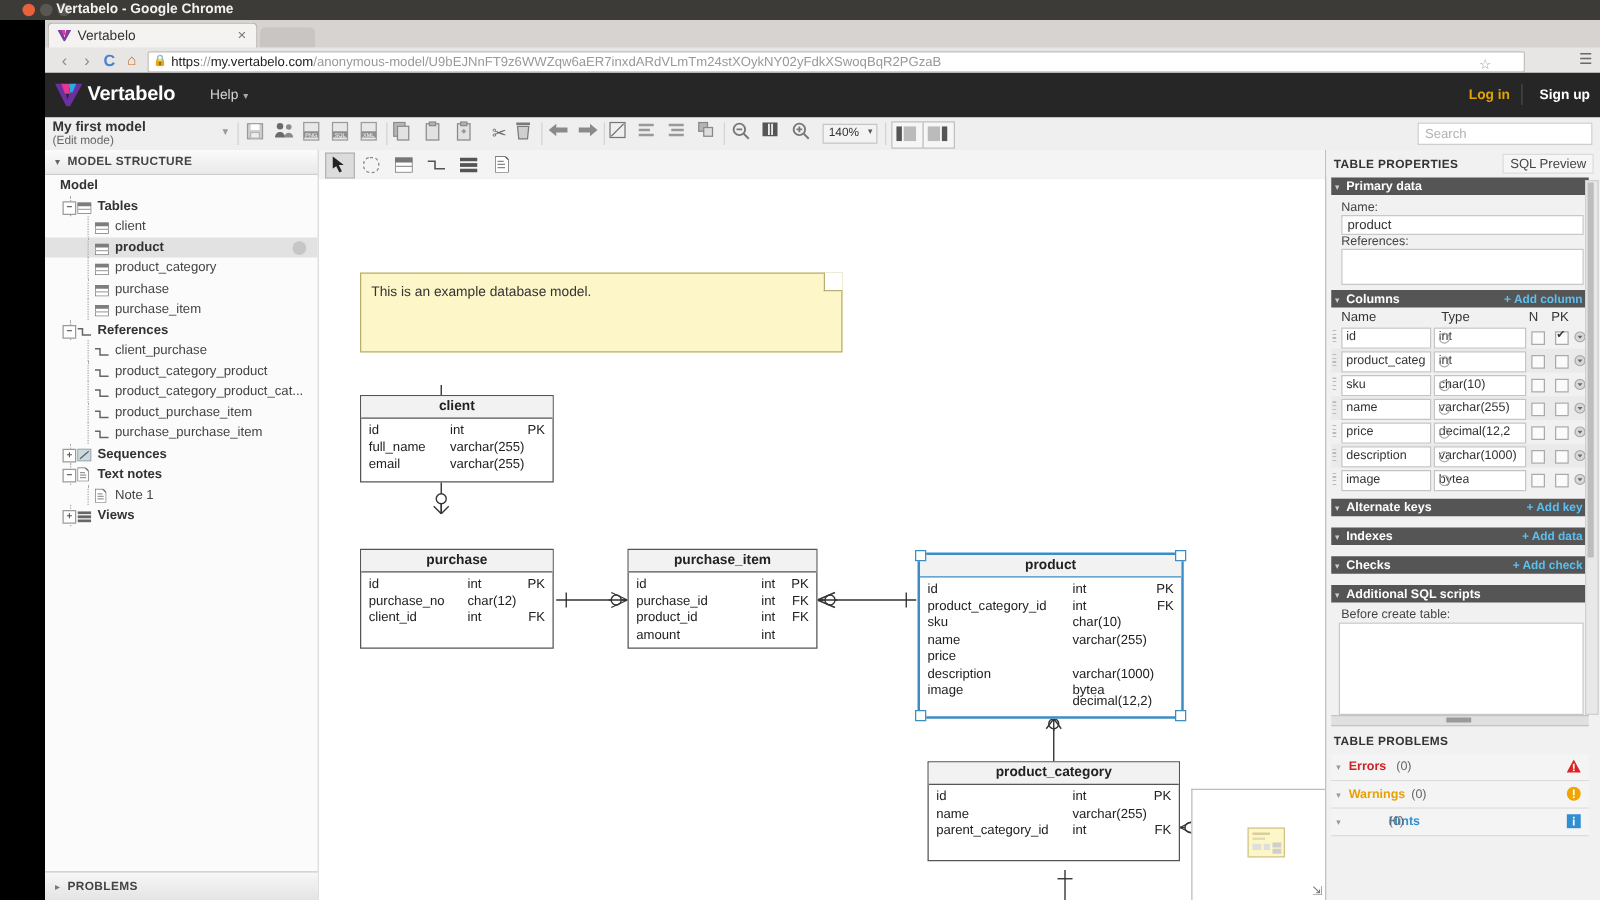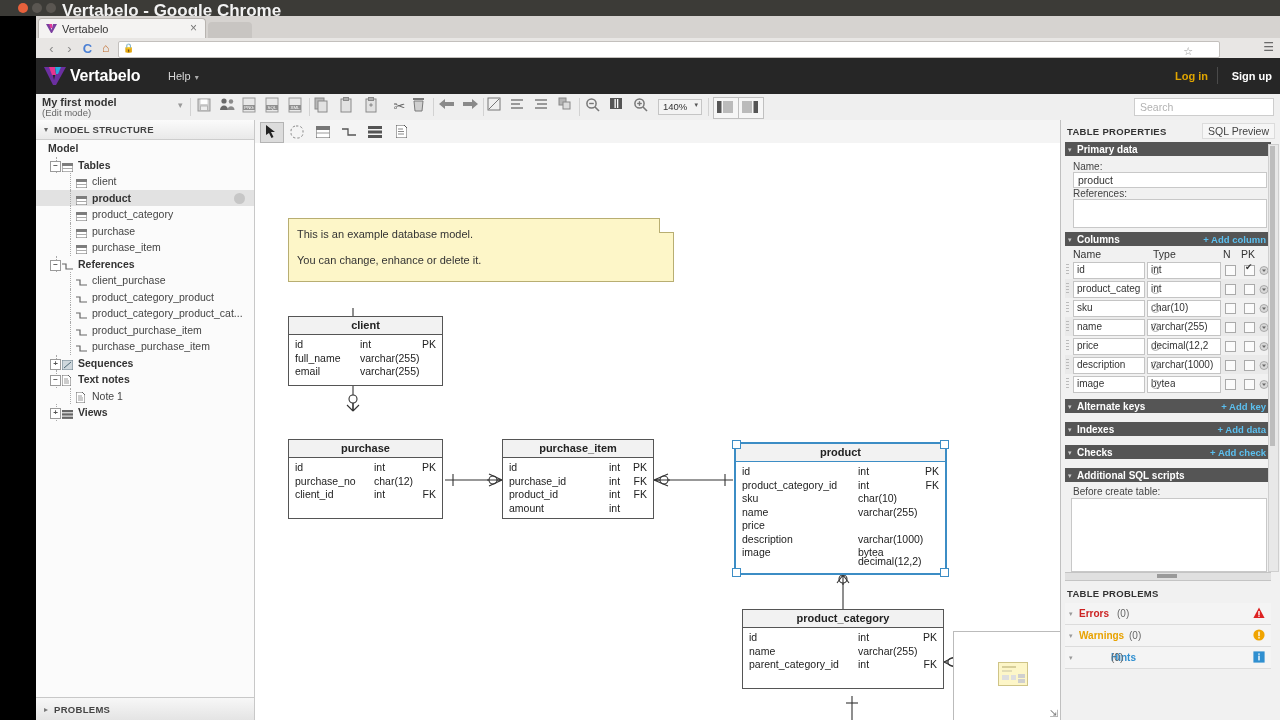--- a/index.html
+++ b/index.html
@@ -5,21 +5,21 @@
   html,body{margin:0;padding:0;}
   body{width:1280px;height:720px;overflow:hidden;background:#000;
        font-family:"Liberation Sans","DejaVu Sans",sans-serif;font-size:11px;color:#222;}
   .app{position:relative;width:1280px;height:720px;}
 
   
   .os-title{position:absolute;left:0;top:0;width:1280px;height:16px;background:#3c3b37;}
   .os-title .dots{position:absolute;left:18px;top:3px;display:flex;gap:4px;}
   .dot{width:10px;height:10px;border-radius:50%;display:block;}
   .dot.c{background:#e8613c;}.dot.m{background:#5a5651;}.dot.n{background:#5a5651;}
-  .os-title .ttl{position:absolute;left:62px;top:1px;color:#f2f2f2;font-size:17px;font-weight:bold;}
+  .os-title .ttl{position:absolute;left:45px;top:1px;color:#f2f2f2;font-size:11px;font-weight:bold;}
 
   .chrome{position:absolute;left:36px;top:16px;width:1244px;height:704px;background:#d6d3d0;}
   .tabstrip{position:absolute;left:0;top:0;width:1244px;height:22px;background:#d6d3d0;}
   .tab{position:absolute;left:2px;top:2px;width:166px;height:20px;background:#f4f3f2;
        border:1px solid #b8b4b0;border-bottom:none;border-radius:4px 4px 0 0;}
   .tab .fav{position:absolute;left:7px;top:4px;width:11px;height:11px;}
   .tab .lbl{position:absolute;left:23px;top:4px;font-size:11px;color:#333;}
   .tab .cls{position:absolute;right:8px;top:2px;font-size:12px;color:#777;}
   .tab2{position:absolute;left:172px;top:6px;width:44px;height:16px;background:#c8c5c2;
         border-radius:4px 4px 0 0;}
@@ -192,20 +192,21 @@
       <div class="tab2"></div>
     </div>
 
     <div class="navbar">
       <span class="navbtn" style="left:8px;">‹</span>
       <span class="navbtn" style="left:26px;">›</span>
       <span class="navbtn" style="left:44px;color:#4a7fd4;font-weight:bold;">C</span>
       <span class="navbtn" style="left:62px;color:#c06a2a;font-size:12px;">⌂</span>
       <div class="omnibox">
         <span class="lock">🔒</span>
+        <span class="url"><b>https</b><span>://</span><b>my.vertabelo.com</b><span>/anonymous-model/U9bEJNnFT9z6WWZqw6aER7inxdARdVLmTm24stXOykNY02yFdkXSwoqBqR2PGzaB</span></span>
         <span class="star">☆</span>
       </div>
       <span class="menu3">☰</span>
     </div>
 
     <div class="page">
 
       <div class="vhead">
         <span class="logo-mark">
           <svg width="22" height="20" viewBox="0 0 22 20">
@@ -545,21 +546,20 @@
 
           <path class="ln" d="M689 519 L733 519 L733 595 L597 595 L597 553"></path>
           <circle class="lnw" cx="697" cy="519" r="4"></circle>
           <path class="ln" d="M701 513 L689 519 M701 525 L689 519"></path>
           <line class="ln" x1="591" y1="560" x2="603" y2="560"></line>
         </svg>
 
         <div class="note" style="left:33px;top:75px;width:384px;height:62px;">
           <div class="fold"></div>
           <p style="margin:9px 0 0 8px;">This is an example database model.</p>
-          <p style="margin:14px 0 0 8px;">You can change, enhance or delete it.</p>
         </div>
 
         <div class="tbl" style="left:33px;top:173px;width:155px;height:70px;">
           <div class="th">client</div>
           <div class="tb">
             <div class="r">
                 <span class="cn">id</span>
                 <span class="ct" style="left:71px;">int</span>
                 <span class="ck" style="right:6px;">PK</span>
               </div>

